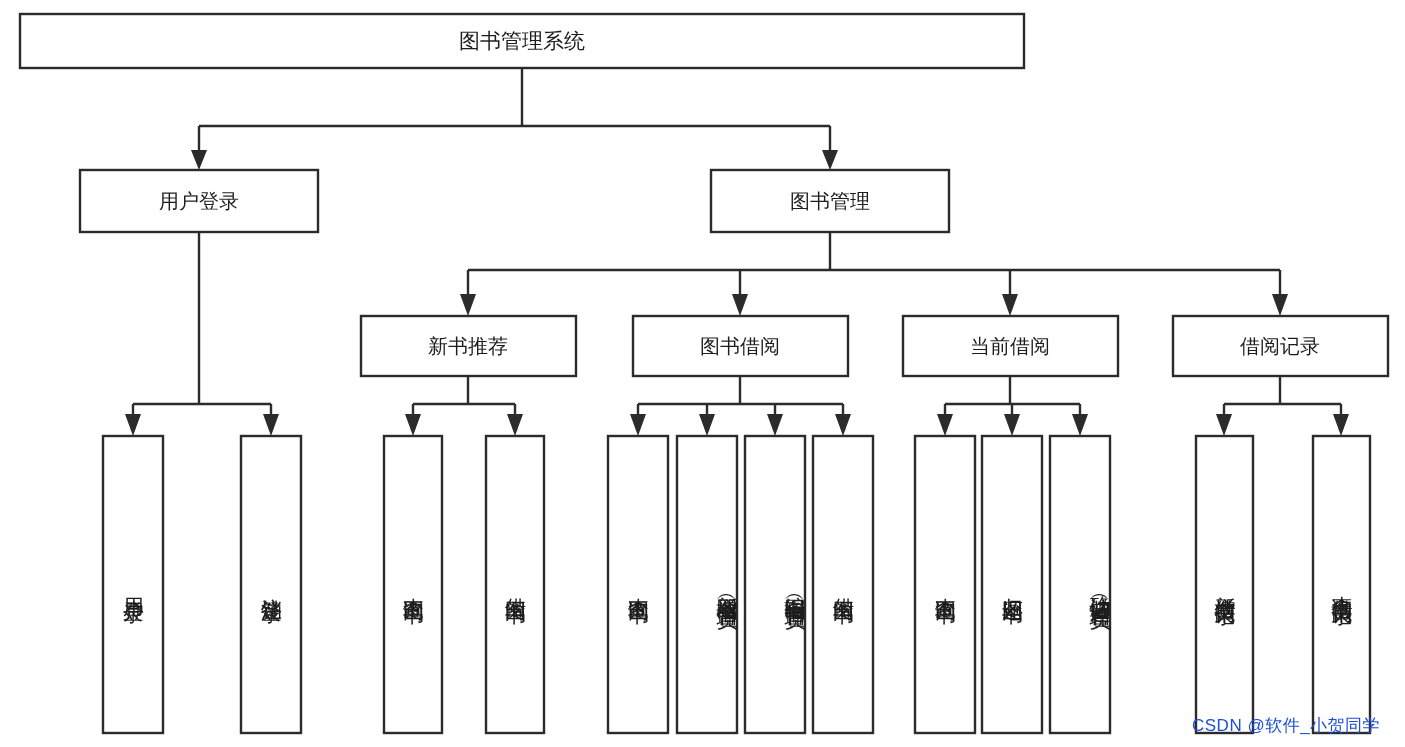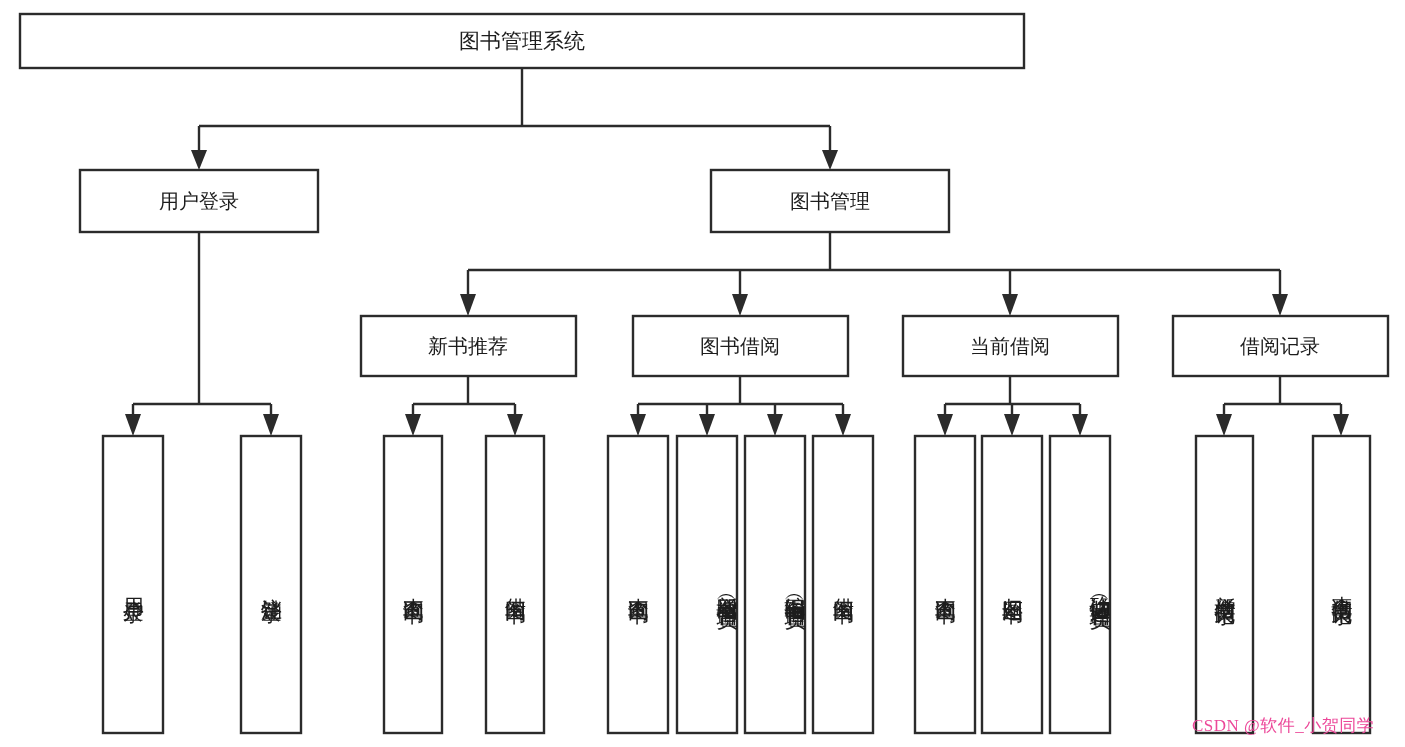--- a/index.html
+++ b/index.html
@@ -61,23 +61,23 @@
     letter-spacing: 2px;
     color: #1d1d1d;
     text-align: center;
     white-space: nowrap;
     pointer-events: none;
   }
   .watermark {
     position: absolute;
     left: 1192px;
     top: 714px;
-    font-family: Liberation Serif, serif;
+    font-family: Liberation Sans, sans-serif;
     font-size: 17px;
-    color: #ec4899;
+    color: #1d4ed8;
     white-space: nowrap;
     letter-spacing: 0.5px;
   }
 </style>
 </head>
 <body>
 
 <div id="diagram-root">
 
   <svg id="flowchart" viewBox="0 0 1405 747">

